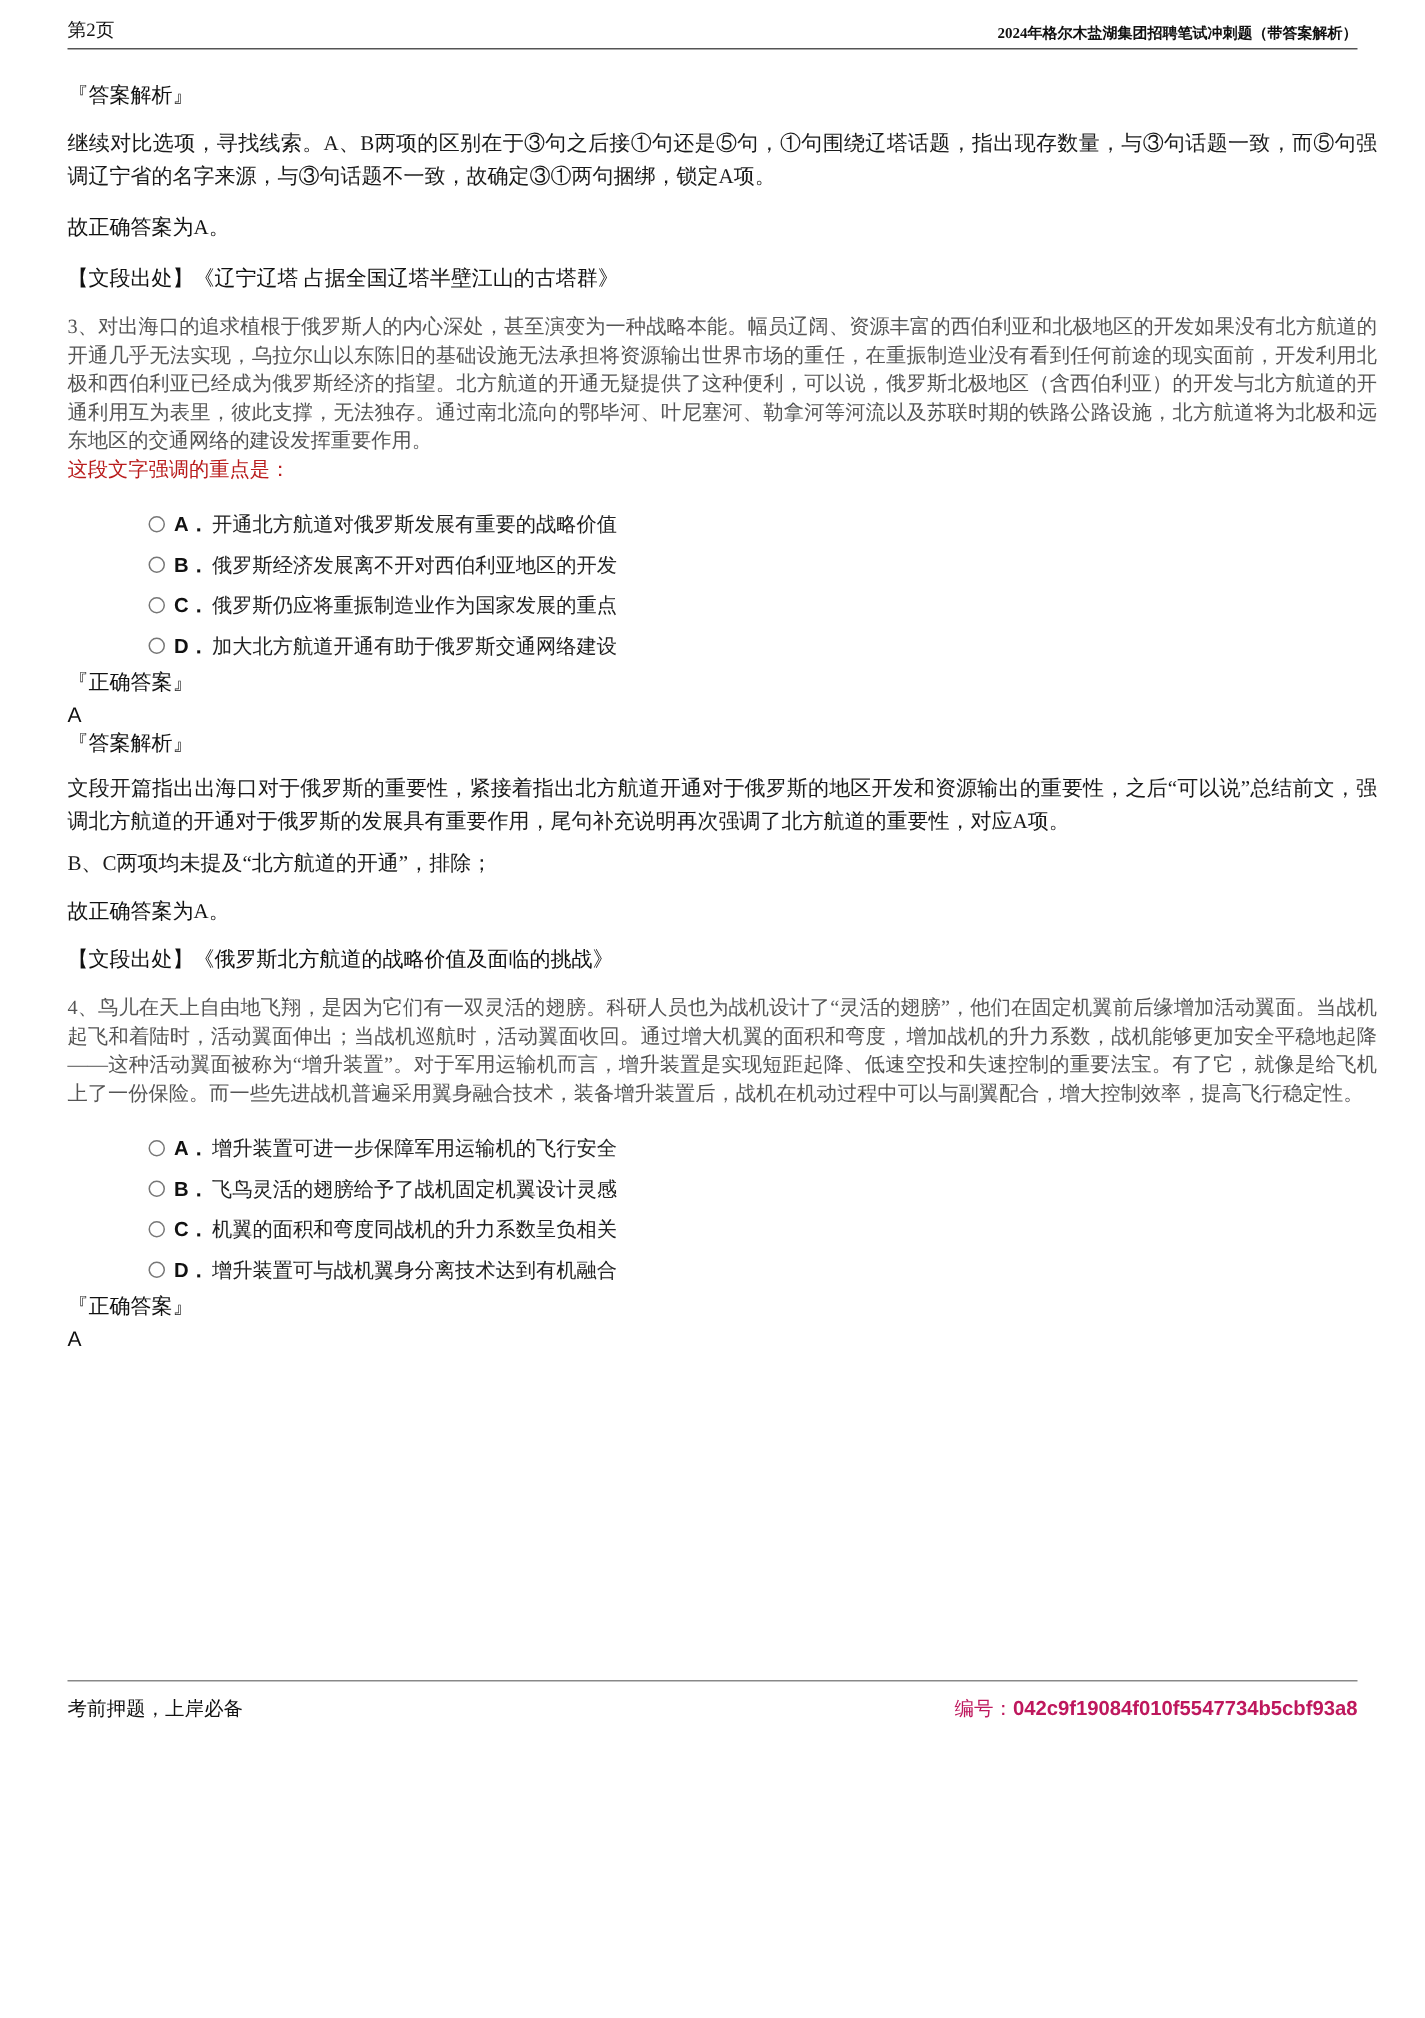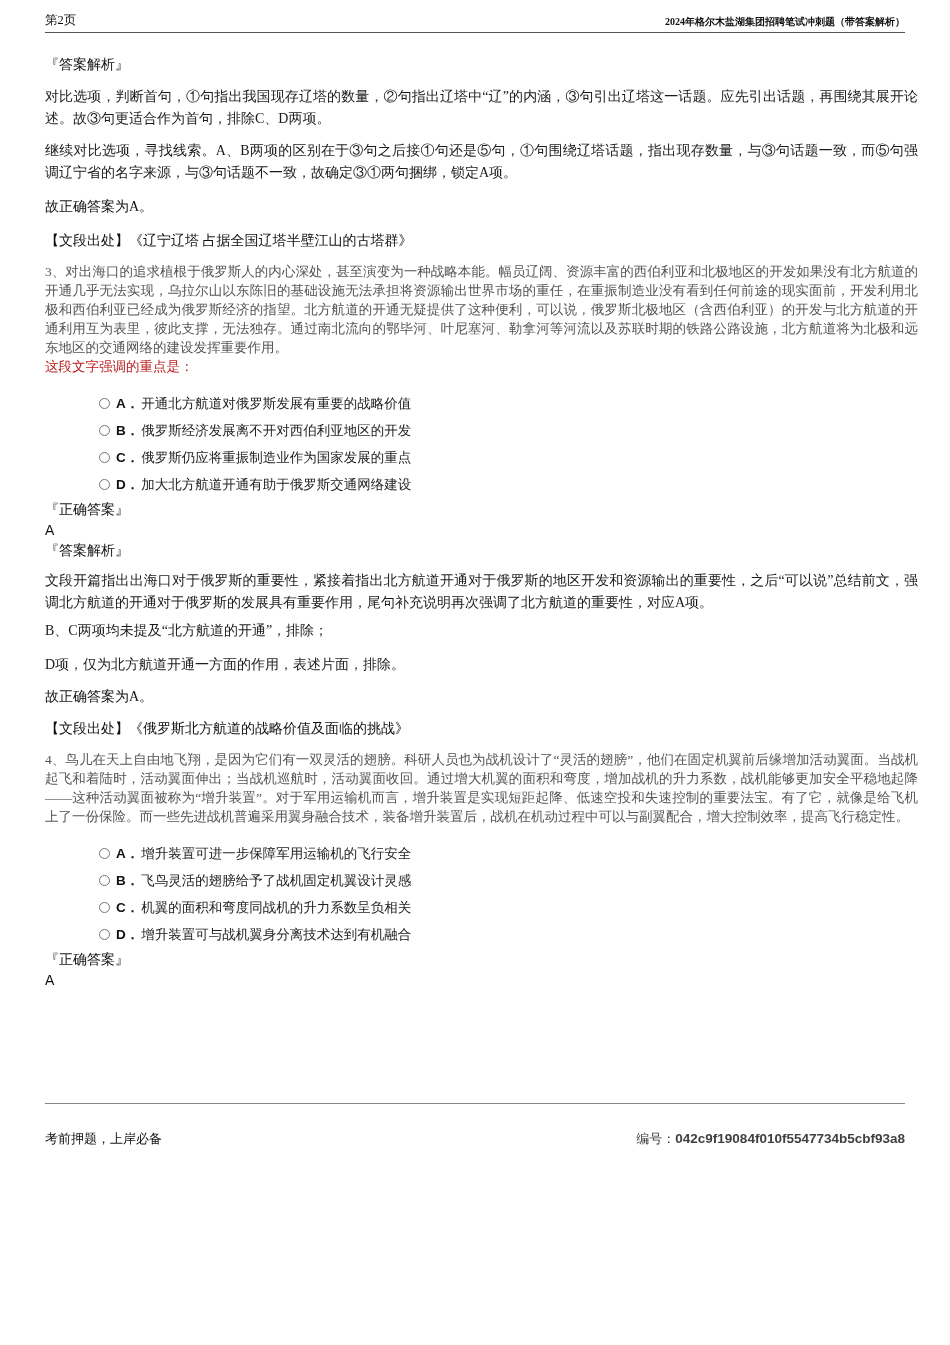--- a/index.html
+++ b/index.html
@@ -17,25 +17,25 @@
     height:20px;
     border-bottom:1px solid #555;
     font-size:12.5px;
   }
   .hdr-left{position:absolute;left:0;bottom:3px;color:#111;}
   .hdr-right{position:absolute;right:0;bottom:3px;color:#111;font-weight:bold;font-size:10px;}
   
   .footer{
     position:absolute;left:45px;right:45px;bottom:14px;
     border-top:1px solid #888;
-    padding-top:26px;
+    padding-top:9px;
     font-size:13px;
   }
   .ftr-left{float:left;color:#111;}
-  .ftr-right{float:right;color:#404040;}
+  .ftr-right{float:right;color:#be185d;}
   .code-value{font-family:"Liberation Sans","DejaVu Sans",sans-serif;font-weight:bold;font-size:13.5px;}
   
   .content{position:absolute;top:46px;left:45px;right:32px;font-size:13.5px;}
   .lbl{margin-top:8px;font-size:14px;line-height:22px;color:#111;}
   .ana{margin:10px 0 0 0;font-size:14px;line-height:22px;color:#1a1a1a;text-align:justify;}
   .concl{margin-top:12px;font-size:14px;line-height:22px;color:#111;}
   .src{margin-top:12px;font-size:14px;line-height:22px;color:#111;}
   .passage{margin:10px 0 0 0;font-size:13.5px;line-height:19px;color:#555;text-align:justify;}
   .stem{margin-top:0;font-size:13.5px;line-height:19px;color:#b91c1c;}
   .opts{margin-top:14px;}
@@ -66,21 +66,20 @@
 <div class="page">
 
   <div class="header">
     <span class="hdr-left">第2页</span>
     <span class="hdr-right">2024年格尔木盐湖集团招聘笔试冲刺题（带答案解析）</span>
   </div>
 
   <div class="content">
 
     <div class="lbl">『答案解析』</div>
-    <div class="ana">对比选项，判断首句，①句指出我国现存辽塔的数量，②句指出辽塔中“辽”的内涵，③句引出辽塔这一话题。应先引出话题，再围绕其展开论述。故③句更适合作为首句，排除C、D两项。</div>
     <div class="ana">继续对比选项，寻找线索。A、B两项的区别在于③句之后接①句还是⑤句，①句围绕辽塔话题，指出现存数量，与③句话题一致，而⑤句强调辽宁省的名字来源，与③句话题不一致，故确定③①两句捆绑，锁定A项。</div>
     <div class="concl">故正确答案为A。</div>
     <div class="src">【文段出处】《辽宁辽塔 占据全国辽塔半壁江山的古塔群》</div>
 
     <div class="passage">3、对出海口的追求植根于俄罗斯人的内心深处，甚至演变为一种战略本能。幅员辽阔、资源丰富的西伯利亚和北极地区的开发如果没有北方航道的开通几乎无法实现，乌拉尔山以东陈旧的基础设施无法承担将资源输出世界市场的重任，在重振制造业没有看到任何前途的现实面前，开发利用北极和西伯利亚已经成为俄罗斯经济的指望。北方航道的开通无疑提供了这种便利，可以说，俄罗斯北极地区（含西伯利亚）的开发与北方航道的开通利用互为表里，彼此支撑，无法独存。通过南北流向的鄂毕河、叶尼塞河、勒拿河等河流以及苏联时期的铁路公路设施，北方航道将为北极和远东地区的交通网络的建设发挥重要作用。</div>
     <div class="stem">这段文字强调的重点是：</div>
 
     <div class="opts">
       <div class="opt-row">
         <span class="radio-icon"></span>
@@ -102,21 +101,20 @@
         <span class="opt-letter">D．</span>
         <span class="opt-text">加大北方航道开通有助于俄罗斯交通网络建设</span>
       </div>
     </div>
 
     <div class="correct-lbl">『正确答案』</div>
     <div class="ans-letter">A</div>
     <div class="lbl tight">『答案解析』</div>
     <div class="ana mt8">文段开篇指出出海口对于俄罗斯的重要性，紧接着指出北方航道开通对于俄罗斯的地区开发和资源输出的重要性，之后“可以说”总结前文，强调北方航道的开通对于俄罗斯的发展具有重要作用，尾句补充说明再次强调了北方航道的重要性，对应A项。</div>
     <div class="ana mt6">B、C两项均未提及“北方航道的开通”，排除；</div>
-    <div class="ana mt12">D项，仅为北方航道开通一方面的作用，表述片面，排除。</div>
     <div class="concl" style="margin-top:10px">故正确答案为A。</div>
     <div class="src" style="margin-top:10px">【文段出处】《俄罗斯北方航道的战略价值及面临的挑战》</div>
 
     <div class="passage">4、鸟儿在天上自由地飞翔，是因为它们有一双灵活的翅膀。科研人员也为战机设计了“灵活的翅膀”，他们在固定机翼前后缘增加活动翼面。当战机起飞和着陆时，活动翼面伸出；当战机巡航时，活动翼面收回。通过增大机翼的面积和弯度，增加战机的升力系数，战机能够更加安全平稳地起降——这种活动翼面被称为“增升装置”。对于军用运输机而言，增升装置是实现短距起降、低速空投和失速控制的重要法宝。有了它，就像是给飞机上了一份保险。而一些先进战机普遍采用翼身融合技术，装备增升装置后，战机在机动过程中可以与副翼配合，增大控制效率，提高飞行稳定性。</div>
 
     <div class="opts">
       <div class="opt-row">
         <span class="radio-icon"></span>
         <span class="opt-letter">A．</span>
         <span class="opt-text">增升装置可进一步保障军用运输机的飞行安全</span>

